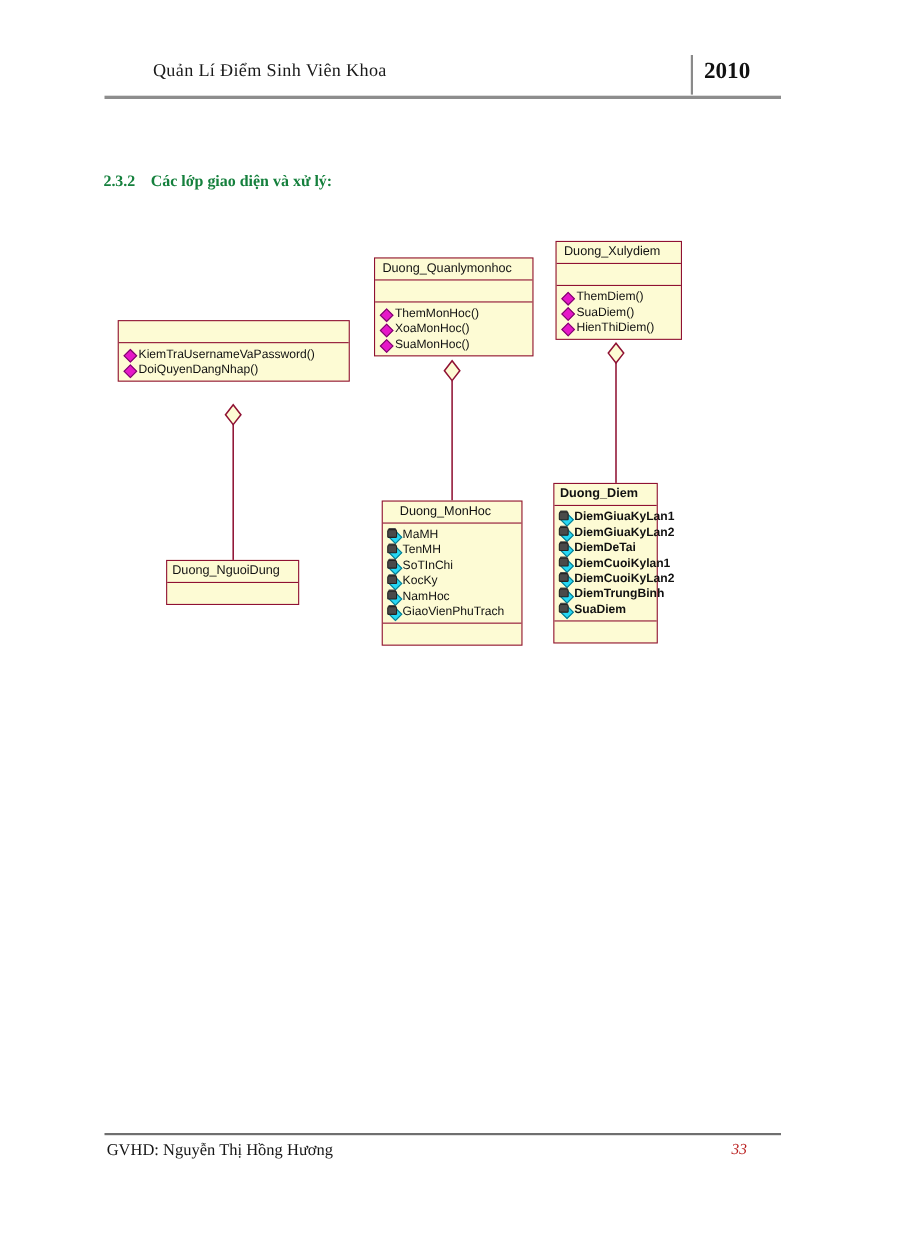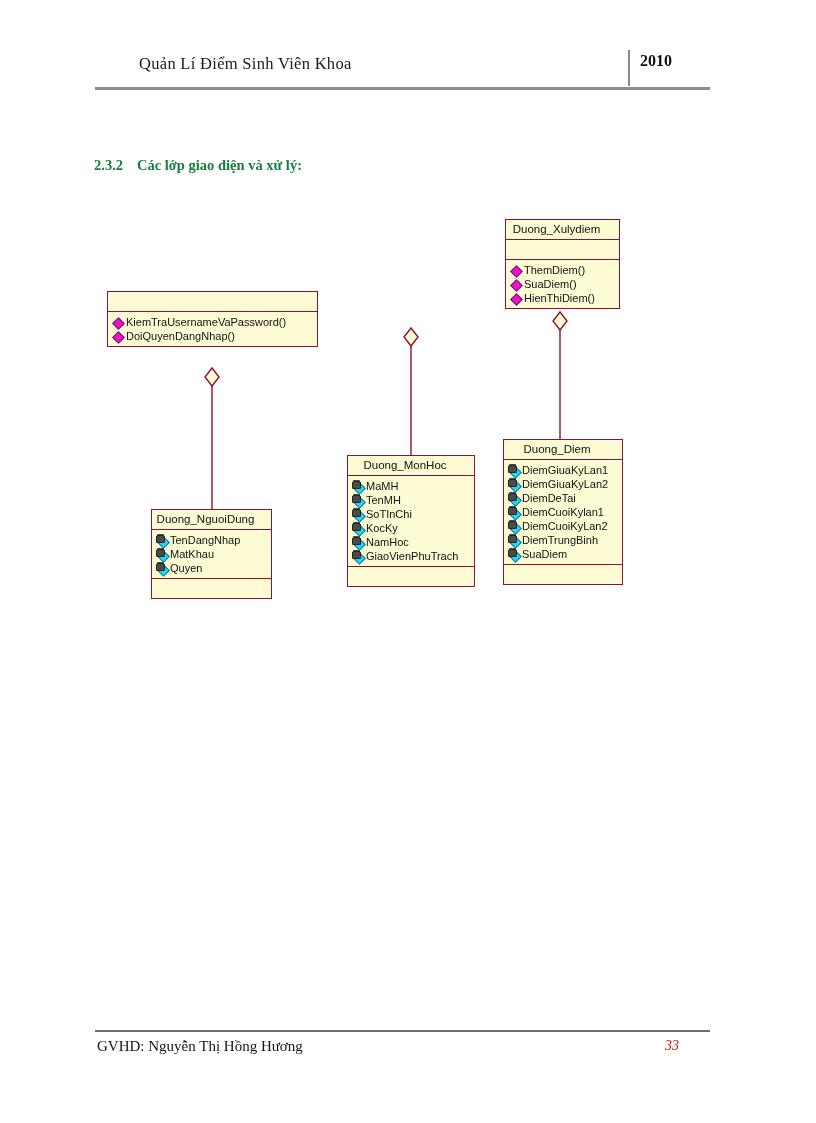--- a/index.html
+++ b/index.html
@@ -42,21 +42,21 @@
     width: 2px;
     height: 36px;
     background: #8a8a8a;
   }
   .page-header .year-label {
     position: absolute;
     left: 545px;
     top: 4px;
     font-family: "Liberation Serif", serif;
     font-weight: bold;
-    font-size: 16px;
+    font-size: 21px;
     color: #111;
   }
   .page-header .header-rule {
     position: absolute;
     left: 0;
     top: 39px;
     width: 615px;
     height: 3px;
     background: #8d8d8d;
   }
@@ -237,20 +237,38 @@
         <span class="glyph op-public"></span>
         <span class="label">KiemTraUsernameVaPassword()</span>
       </div>
       <div class="member">
         <span class="glyph op-public"></span>
         <span class="label">DoiQuyenDangNhap()</span>
       </div>
     </div>
   </div>
 
+  <div class="uml-class" style="left:340px; top:234px; width:145px;">
+    <div class="uml-title">Duong_Quanlymonhoc</div>
+    <div class="uml-compartment empty"></div>
+    <div class="uml-compartment">
+      <div class="member">
+        <span class="glyph op-public"></span>
+        <span class="label">ThemMonHoc()</span>
+      </div>
+      <div class="member">
+        <span class="glyph op-public"></span>
+        <span class="label">XoaMonHoc()</span>
+      </div>
+      <div class="member">
+        <span class="glyph op-public"></span>
+        <span class="label">SuaMonHoc()</span>
+      </div>
+    </div>
+  </div>
 
   <div class="uml-class" style="left:505px; top:219px; width:115px;">
     <div class="uml-title">Duong_Xulydiem</div>
     <div class="uml-compartment empty"></div>
     <div class="uml-compartment">
       <div class="member">
         <span class="glyph op-public"></span>
         <span class="label">ThemDiem()</span>
       </div>
       <div class="member">
@@ -259,34 +277,20 @@
       </div>
       <div class="member">
         <span class="glyph op-public"></span>
         <span class="label">HienThiDiem()</span>
       </div>
     </div>
   </div>
 
   <div class="uml-class" style="left:151px; top:509px; width:121px;">
     <div class="uml-title">Duong_NguoiDung</div>
-    <div class="uml-compartment">
-      <div class="member">
-        <span class="glyph attr-private"></span>
-        <span class="label">TenDangNhap</span>
-      </div>
-      <div class="member">
-        <span class="glyph attr-private"></span>
-        <span class="label">MatKhau</span>
-      </div>
-      <div class="member">
-        <span class="glyph attr-private"></span>
-        <span class="label">Quyen</span>
-      </div>
-    </div>
     <div class="uml-compartment empty"></div>
   </div>
 
   <div class="uml-class" style="left:347px; top:455px; width:128px;">
     <div class="uml-title">Duong_MonHoc</div>
     <div class="uml-compartment">
       <div class="member">
         <span class="glyph attr-private"></span>
         <span class="label">MaMH</span>
       </div>
@@ -307,21 +311,21 @@
         <span class="label">NamHoc</span>
       </div>
       <div class="member">
         <span class="glyph attr-private"></span>
         <span class="label">GiaoVienPhuTrach</span>
       </div>
     </div>
     <div class="uml-compartment empty"></div>
   </div>
 
-  <div class="uml-class" style="left:503px; top:439px; width:120px;">
+  <div class="uml-class" style="left:503px; top:439px; width:95px;font-weight:bold;">
     <div class="uml-title">Duong_Diem</div>
     <div class="uml-compartment">
       <div class="member">
         <span class="glyph attr-private"></span>
         <span class="label">DiemGiuaKyLan1</span>
       </div>
       <div class="member">
         <span class="glyph attr-private"></span>
         <span class="label">DiemGiuaKyLan2</span>
       </div>

